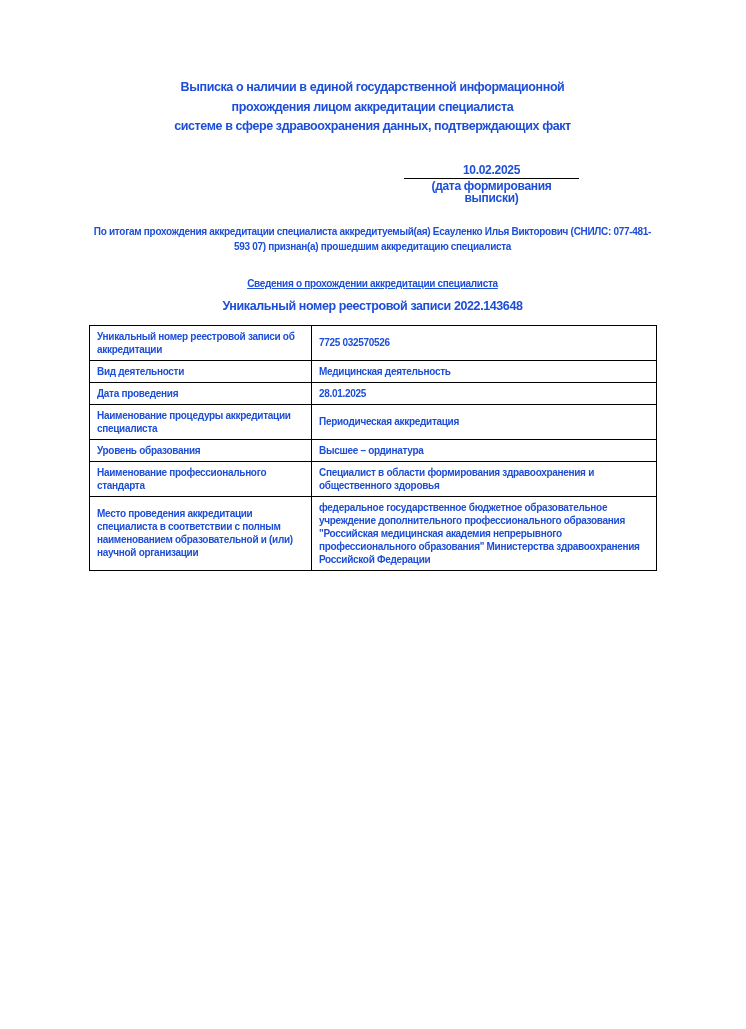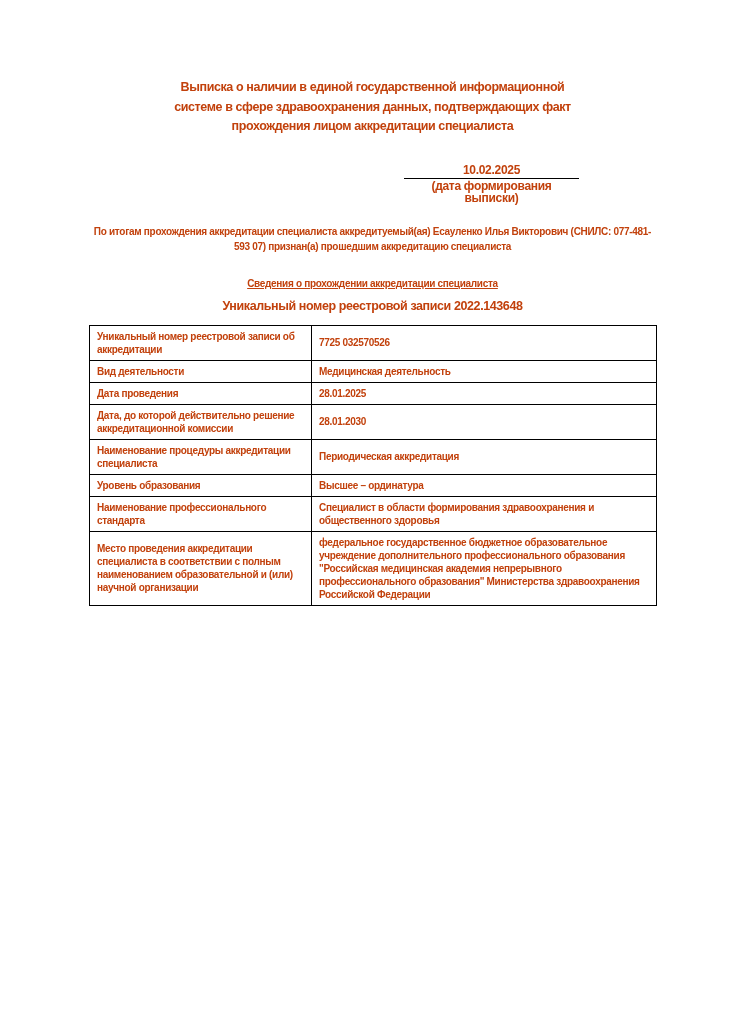--- a/index.html
+++ b/index.html
@@ -5,21 +5,21 @@
   html, body {
     margin: 0;
     padding: 0;
     background: #ffffff;
   }
   .page {
     position: relative;
     width: 746px;
     height: 1029px;
     background: #ffffff;
-    color: #c2410c;
+    color: #1d4ed8;
     font-family: "Liberation Sans", "DejaVu Sans", sans-serif;
     font-weight: 700;
     box-sizing: border-box;
     padding-top: 78px;
     overflow: hidden;
   }
   .content {
     width: 567px;
     margin: 0 auto 0 89px;
   }
@@ -88,22 +88,22 @@
   table.details col.c2 { width: 345px; }
 </style>
 </head>
 <body>
 
 <div class="page">
   <div class="content">
 
     <header class="doc-title">
       <div>Выписка о наличии в единой государственной информационной</div>
+      <div>прохождения лицом аккредитации специалиста</div>
       <div>системе в сфере здравоохранения данных, подтверждающих факт</div>
-      <div>прохождения лицом аккредитации специалиста</div>
     </header>
 
     <div class="date-block">
       <div class="date-value">10.02.2025</div>
       <div class="date-caption">(дата формирования выписки)</div>
     </div>
 
     <p class="summary">По итогам прохождения аккредитации специалиста аккредитуемый(ая) Есауленко Илья Викторович (СНИЛС: 077-481-593 07) признан(а) прошедшим аккредитацию специалиста</p>
 
     <div class="section-heading">Сведения о прохождении аккредитации специалиста</div>
@@ -122,24 +122,20 @@
         </tr>
         <tr>
           <td>Вид деятельности</td>
           <td>Медицинская деятельность</td>
         </tr>
         <tr>
           <td>Дата проведения</td>
           <td>28.01.2025</td>
         </tr>
         <tr>
-          <td>Дата, до которой действительно решение аккредитационной комиссии</td>
-          <td>28.01.2030</td>
-        </tr>
-        <tr>
           <td>Наименование процедуры аккредитации специалиста</td>
           <td>Периодическая аккредитация</td>
         </tr>
         <tr>
           <td>Уровень образования</td>
           <td>Высшее – ординатура</td>
         </tr>
         <tr>
           <td>Наименование профессионального стандарта</td>
           <td>Специалист в области формирования здравоохранения и общественного здоровья</td>

